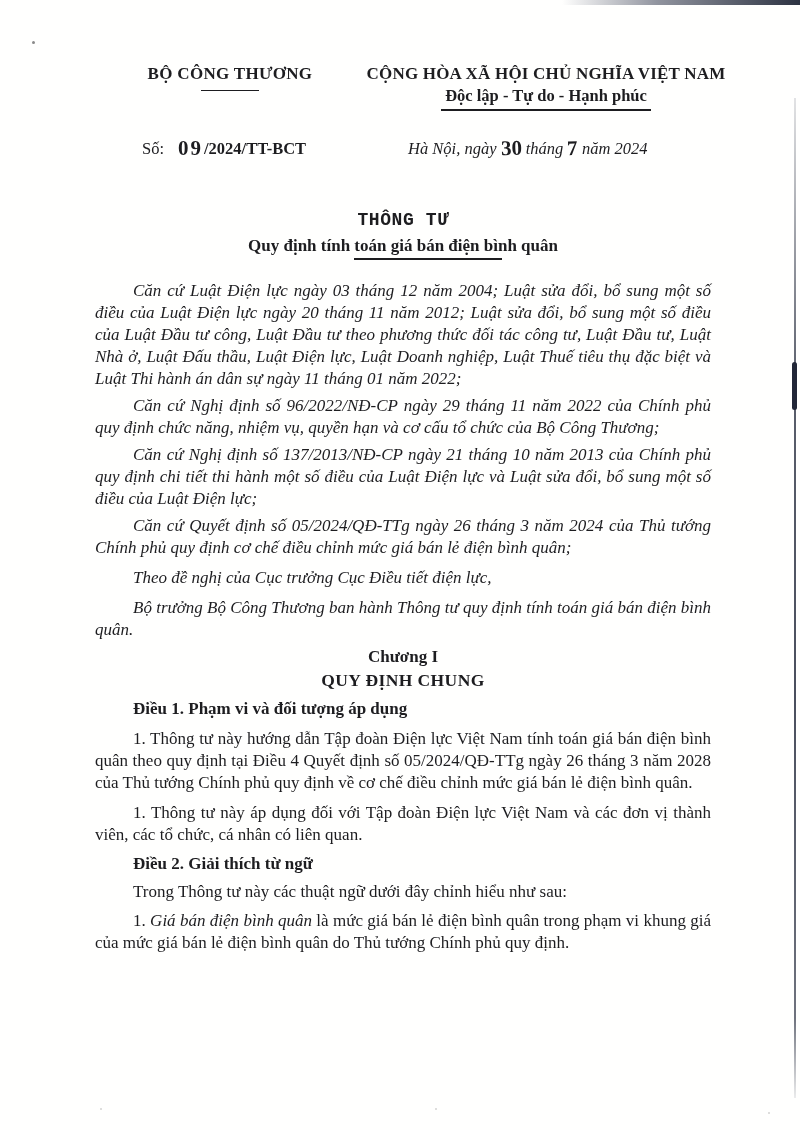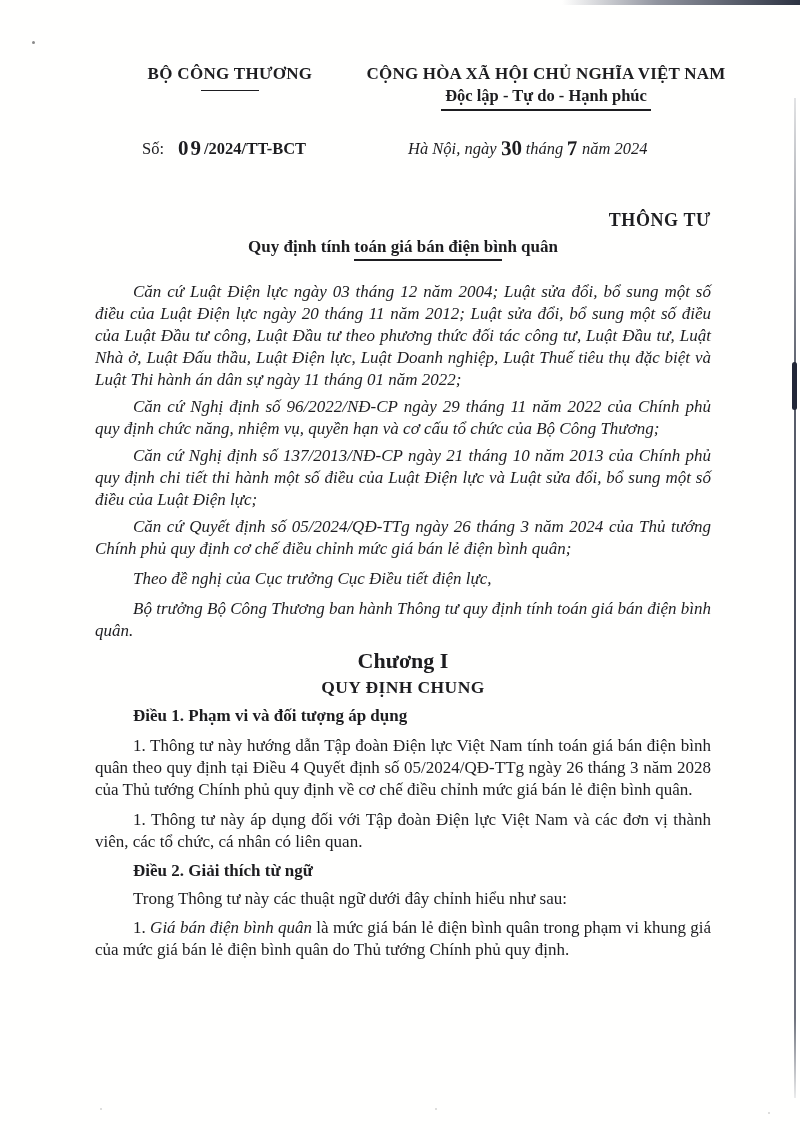--- a/index.html
+++ b/index.html
@@ -29,27 +29,27 @@
   .numrow{position:absolute; top:139px; left:0; width:100%; height:26px;padding-left:17px;}
   .docnum{position:absolute; left:142px; font-size:16.5px; white-space:nowrap;}
   .docnum .rest{font-weight:700;}
   .dateline{position:absolute; left:408px; font-style:italic; font-size:16.5px; white-space:nowrap;}
   .hand{font-style:normal; font-weight:700; font-size:21px; line-height:14px;
     display:inline-block; transform:rotate(-2deg); position:relative; top:1px;}
   .docnum .hand{margin:0 1px 0 14px; transform:rotate(0deg); letter-spacing:2px;}
 
   
   .content{position:absolute; top:210px; left:95px; width:616px;}
-  .t-main{font-weight:700; font-size:18px; text-align:right; letter-spacing:.6px; margin:0;}
+  .t-main{font-weight:700; font-size:18px; text-align:center; letter-spacing:.6px; margin:0;font-family:Liberation Mono, monospace;}
   .t-sub{font-weight:700; font-size:17px; text-align:center; margin:6px 0 0;}
   .t-rule{width:148px; border-top:2px solid #1d1d20; margin:2px 0 0 259px;}
   p{margin:0; font-size:17px; line-height:22px; text-align:justify; text-indent:38px;}
   .pre{font-style:italic;}
   .p1{margin-top:20px;} .p2,.p3,.p4{margin-top:5px;} .p5,.p6{margin-top:8px;}
-  .chap-label{font-weight:700; font-size:22px; text-align:center; margin-top:6px;}
+  .chap-label{font-weight:700; font-size:17px; text-align:center; margin-top:6px;}
   .chap-title{font-weight:700; font-size:17.5px; text-align:center; margin-top:3px; letter-spacing:.4px;}
   .art-head{font-weight:700; font-size:17px; margin:7px 0 0; text-indent:38px; text-align:left;}
   .c1{margin-top:8px;} .c2{margin-top:8px;} .intro{margin-top:6px;} .c3{margin-top:7px;}
 </style>
 </head>
 <body>
 
 <div class="page">
 
   <div class="art-top"></div>

